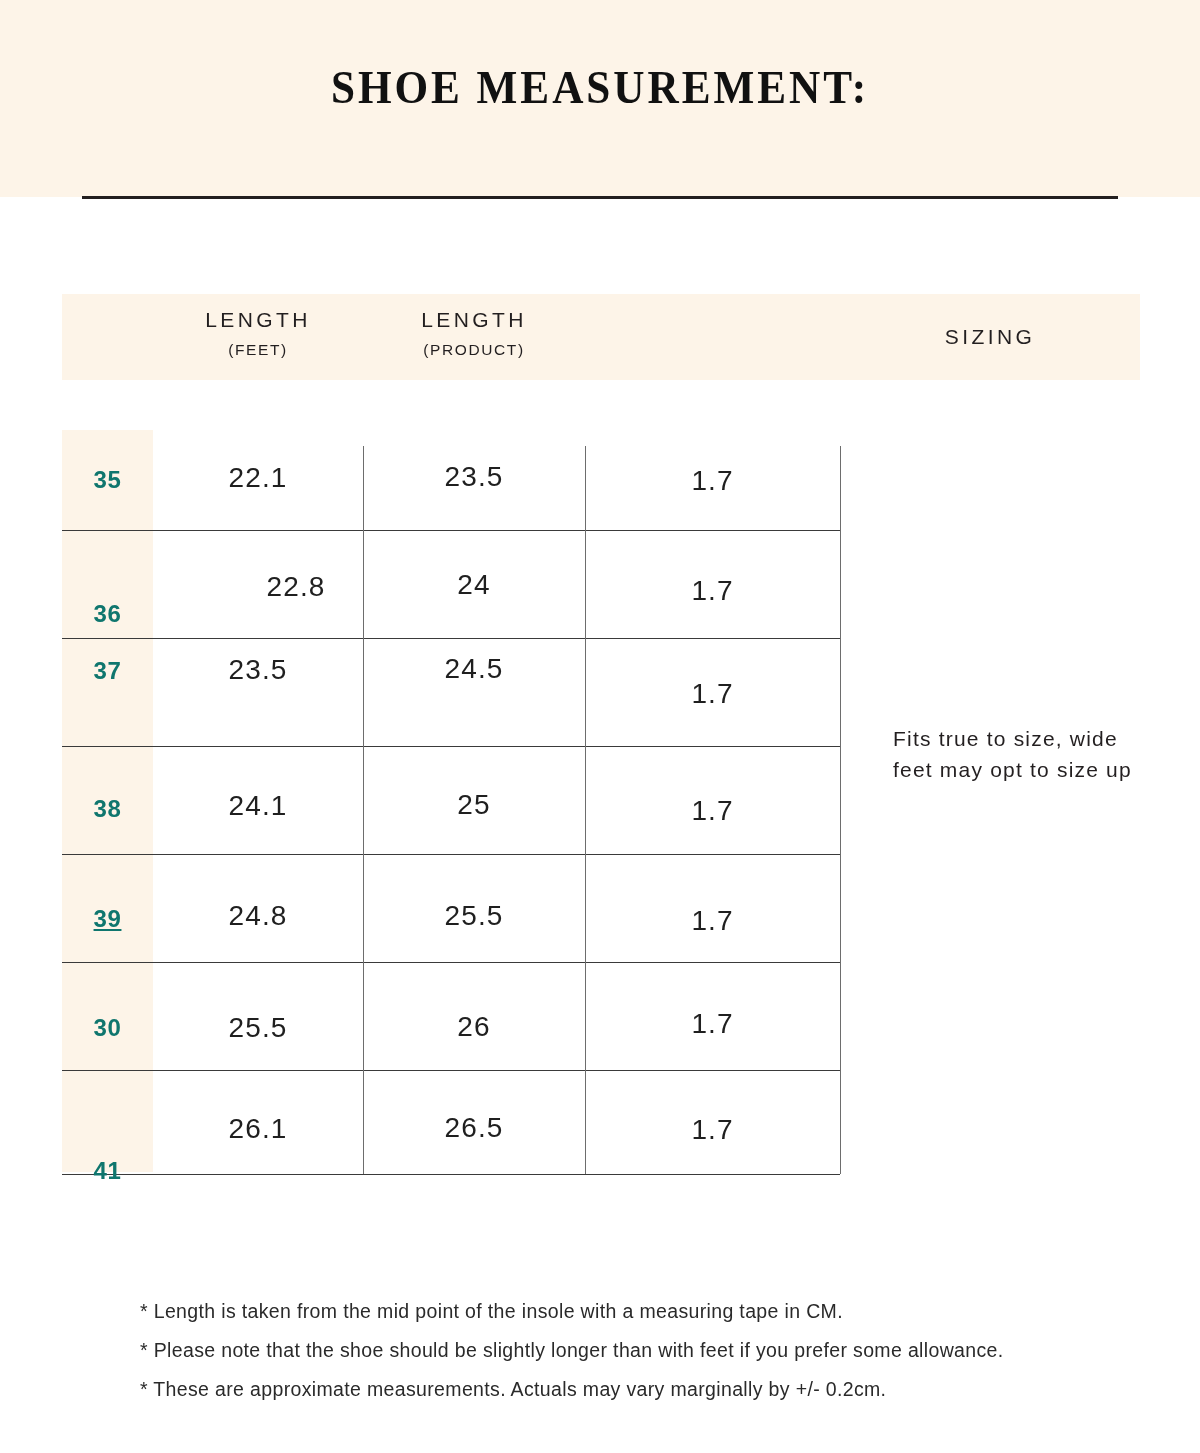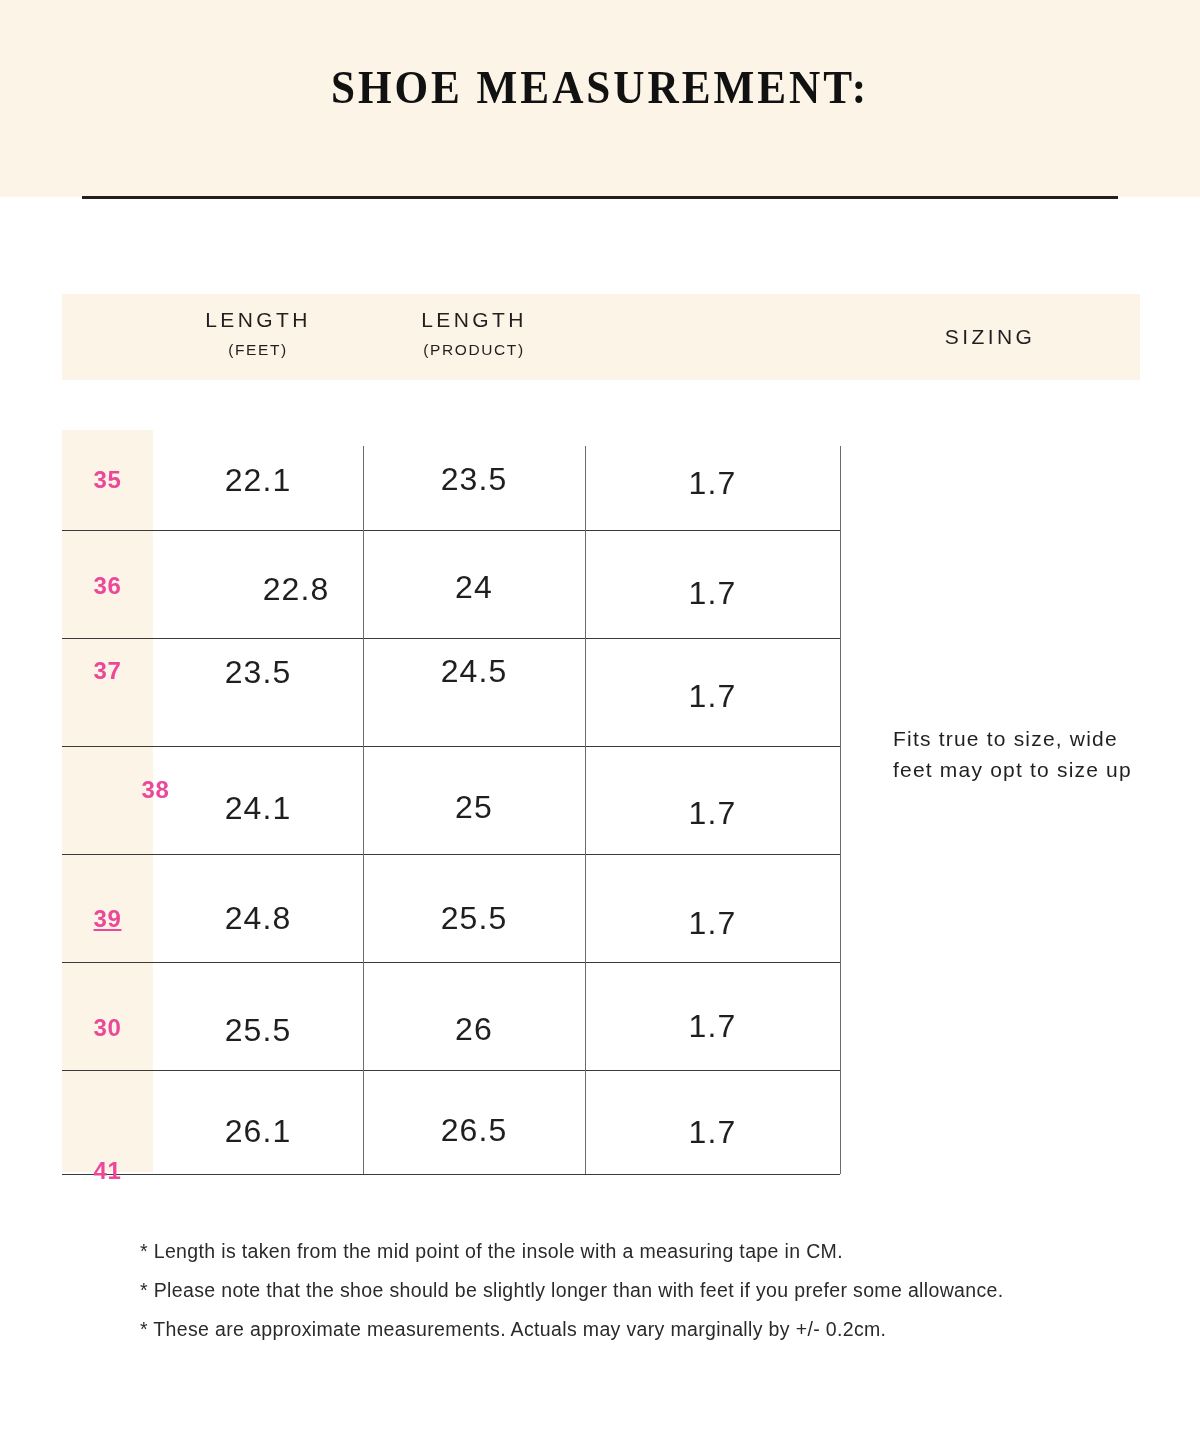--- a/index.html
+++ b/index.html
@@ -125,26 +125,26 @@
 
   
   .row-size {
     position: absolute;
     left: 62px;
     width: 91px;
     text-align: center;
     font-size: 24px;
     font-weight: 700;
     letter-spacing: 0.6px;
-    color: #ec4899;
+    color: #0f766e;
   }
   .cell {
     position: absolute;
     text-align: center;
-    font-size: 32px;
+    font-size: 28px;
     font-weight: 400;
     letter-spacing: 1.1px;
     color: #1f1f1f;
   }
   .cell.c-feet    { left: 153px; width: 210px; }
   .cell.c-product { left: 363px; width: 222px; }
   .cell.c-heel    { left: 585px; width: 255px; }
 
   
   .sizing-note {
@@ -155,21 +155,21 @@
     font-size: 21px;
     line-height: 31px;
     letter-spacing: 1.2px;
     color: #231f20;
   }
 
   
   .footnotes {
     position: absolute;
     left: 140px;
-    top: 1240px;
+    top: 1300px;
     width: 1000px;
   }
   .footnote {
     font-size: 19.5px;
     letter-spacing: 0.35px;
     color: #2a2a2a;
     margin-bottom: 16px;
     white-space: nowrap;
   }
 </style>
@@ -211,31 +211,31 @@
 
   <div class="vline" style="left:363px; top:446px; height:728px;"></div>
   <div class="vline" style="left:585px; top:446px; height:728px;"></div>
   <div class="vline" style="left:840px; top:446px; height:728px;"></div>
 
   <div class="row-size" style="top:466px;">35</div>
   <div class="cell c-feet" style="top:462px;">22.1</div>
   <div class="cell c-product" style="top:461px;">23.5</div>
   <div class="cell c-heel" style="top:465px;">1.7</div>
 
-  <div class="row-size" style="top:572px;">36</div>
+  <div class="row-size" style="top:600px;">36</div>
   <div class="cell c-feet" style="top:571px;padding-left:38px;">22.8</div>
   <div class="cell c-product" style="top:569px;">24</div>
   <div class="cell c-heel" style="top:575px;">1.7</div>
 
   <div class="row-size" style="top:657px;">37</div>
   <div class="cell c-feet" style="top:654px;">23.5</div>
   <div class="cell c-product" style="top:653px;">24.5</div>
   <div class="cell c-heel" style="top:678px;">1.7</div>
 
-  <div class="row-size" style="top:776px;margin-left:48px;">38</div>
+  <div class="row-size" style="top:795px;">38</div>
   <div class="cell c-feet" style="top:790px;">24.1</div>
   <div class="cell c-product" style="top:789px;">25</div>
   <div class="cell c-heel" style="top:795px;">1.7</div>
 
   <div class="row-size" style="top:905px;text-decoration:underline;">39</div>
   <div class="cell c-feet" style="top:900px;">24.8</div>
   <div class="cell c-product" style="top:900px;">25.5</div>
   <div class="cell c-heel" style="top:905px;">1.7</div>
 
   <div class="row-size" style="top:1014px;">30</div>

